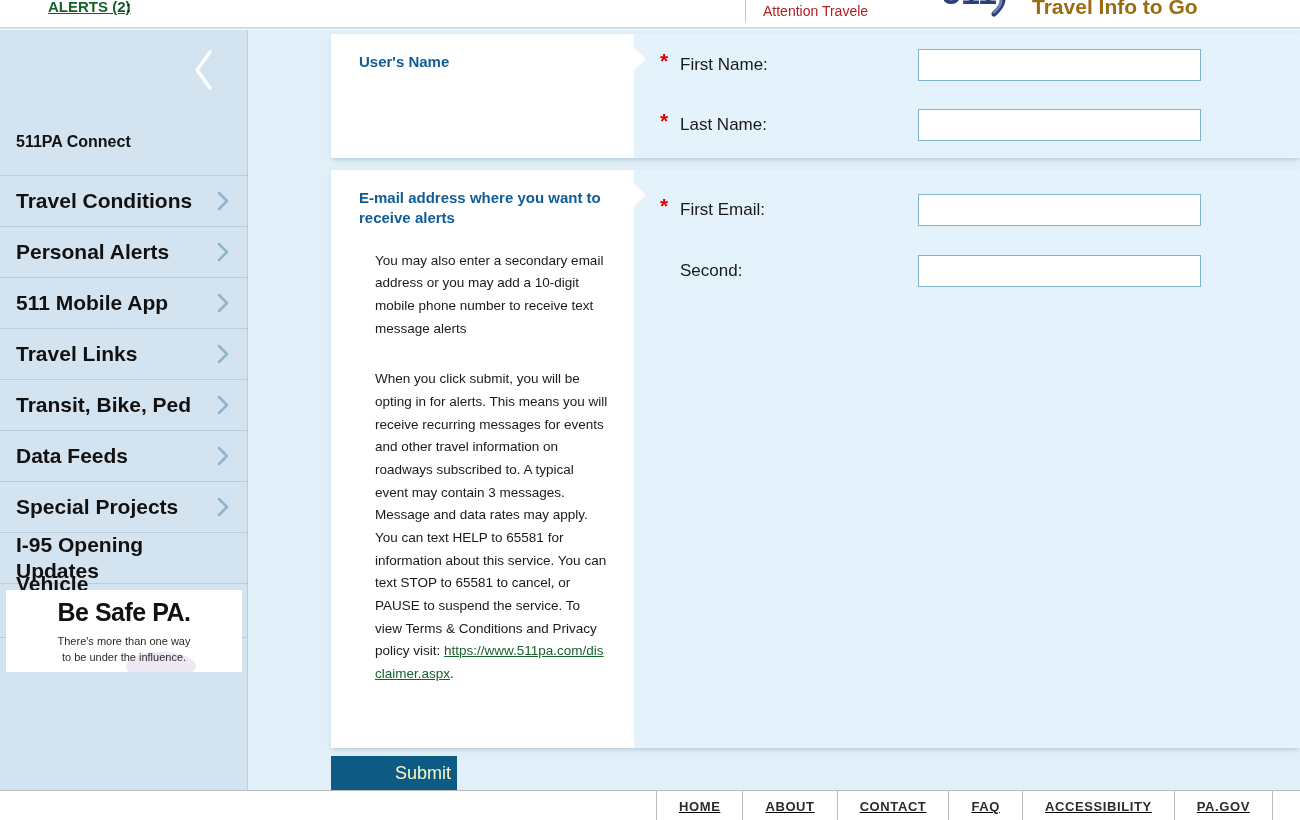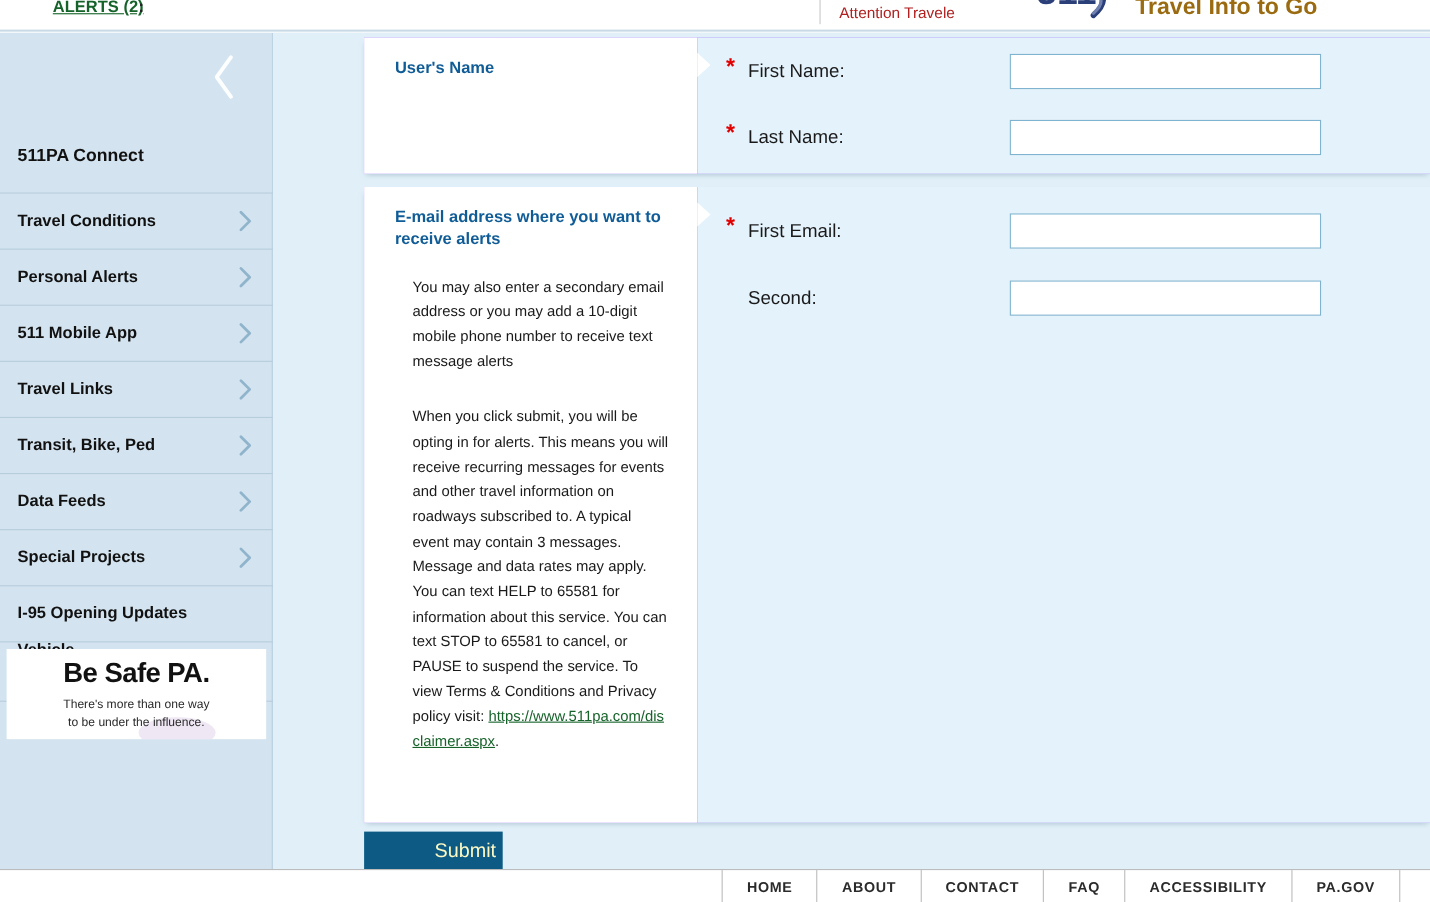--- a/index.html
+++ b/index.html
@@ -74,21 +74,21 @@
     font-size: 16px; font-weight: bold; color: #111;
   }
   .nav-list { position: absolute; left: 0; top: 145px; width: 248px; }
   .nav-item {
     position: relative; height: 51px;
     border-top: 1px solid #b7cddc;
     display: flex; align-items: center;
     cursor: pointer;
   }
   .nav-label {
-    font-size: 15px; font-weight: bold; color: #111;
+    font-size: 21px; font-weight: bold; color: #111;
     padding-left: 16px; padding-right: 36px; line-height: 1.25;
   }
   .nav-item.two-line { height: 54px; }
   .nav-chev {
     position: absolute; right: 18px; top: 50%;
     transform: translateY(-50%);
     width: 14px; height: 22px;
   }
   .nav-bottom-rule {
     border-top: 1px solid #b7cddc; height: 0; margin-top: 0;
@@ -189,21 +189,21 @@
   }
 
   
   .footer {
     position: absolute; left: 0; top: 790px; width: 1300px; height: 30px;
     background: #ffffff;
     border-top: 1px solid #bcbcbc;
   }
   .footer-nav {
     position: absolute; left: 656px; top: 0; height: 30px;
-    display: flex; align-items: center;
+    display: flex; align-items: center; text-decoration: underline;
   }
   .footer-nav .fsep {
     width: 1px; height: 30px; background: #bcbcbc;
   }
   .footer-link {
     padding: 0 22px; height: 30px; line-height: 32px;
     font-size: 13px; font-weight: bold; color: #2b2b2b;
     letter-spacing: .6px; cursor: pointer; white-space: nowrap;
   }
 </style>

